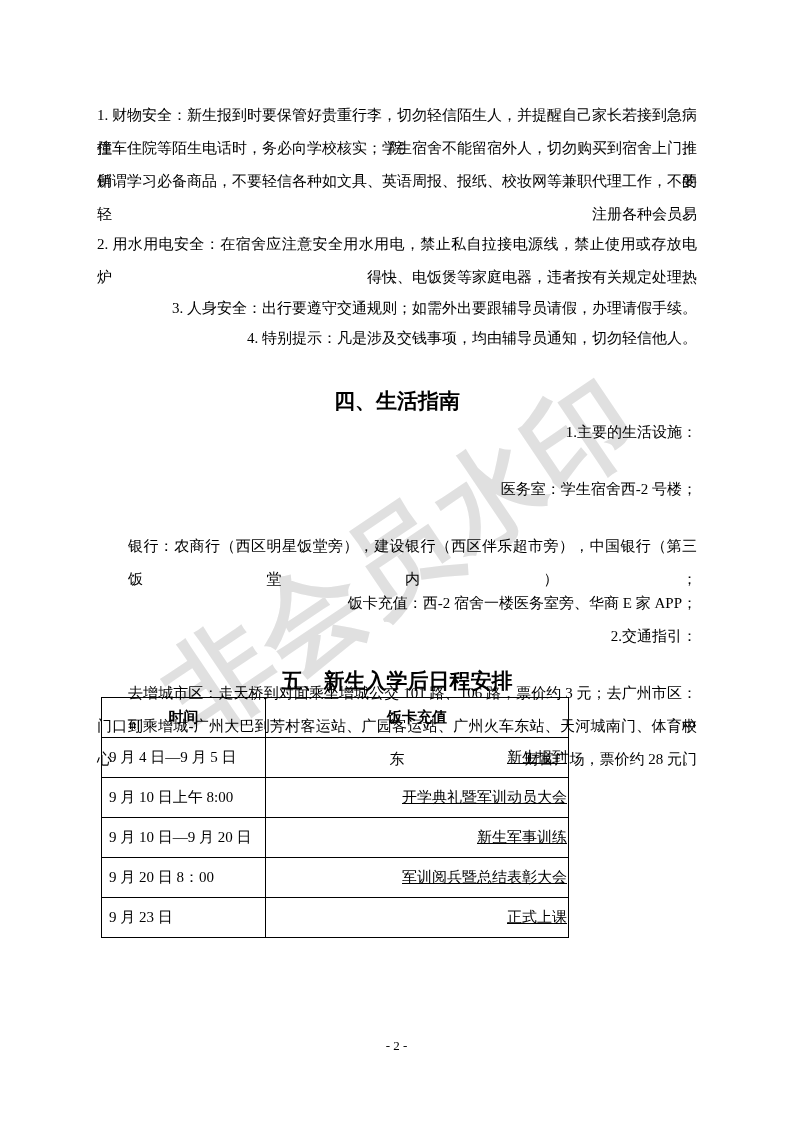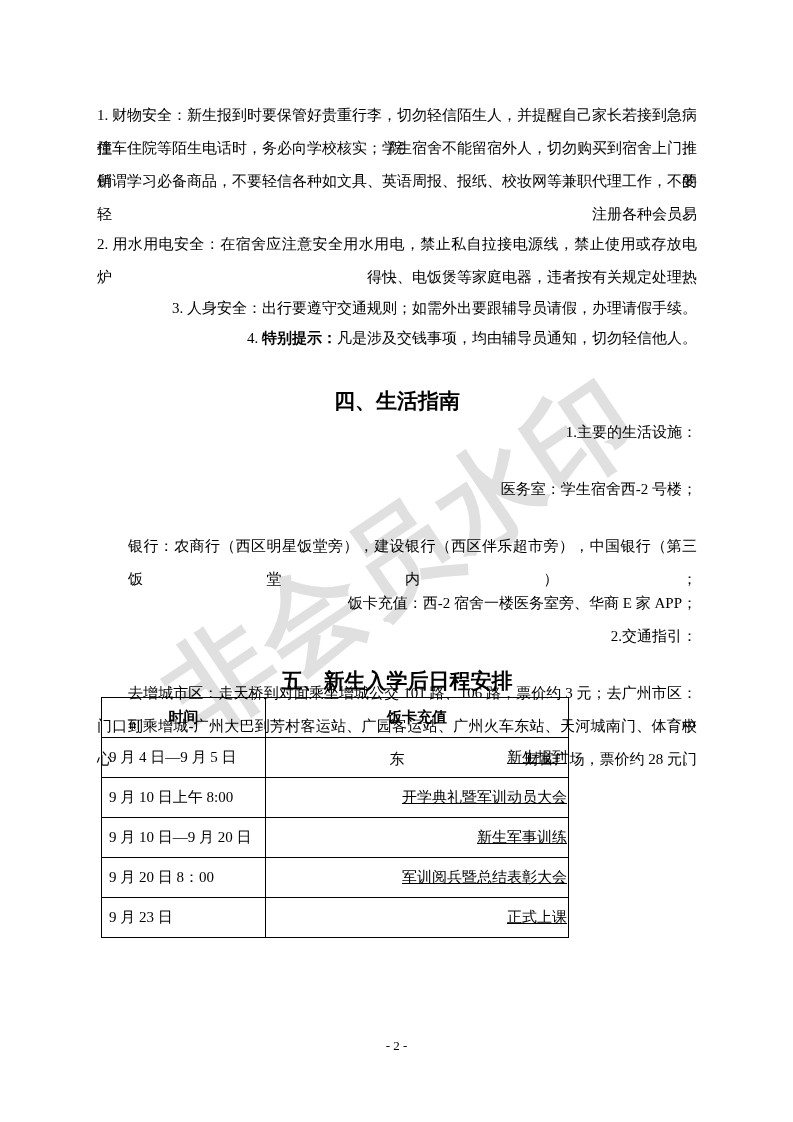--- a/index.html
+++ b/index.html
@@ -24,21 +24,21 @@
     white-space:nowrap;
     z-index:0;
     user-select:none;
   }
   .blk{position:absolute;left:97px;width:600px;z-index:1;}
   .line{height:33px;line-height:33px;white-space:nowrap;overflow:visible;text-align:right;}
   .wrapline{height:33px;line-height:33px;}
   .jfull{text-align:justify;text-align-last:justify;white-space:normal;}
   .indent{padding-left:31px;margin-top:24px;}
   .indent.jfull{padding-left:31px;}
-  .bold-inline{font-weight:bold;}
+  .bold-inline{font-weight:normal;}
   .sec-heading{
     position:absolute;left:97px;width:600px;z-index:1;
     text-align:center;
     font-family:"Liberation Sans","DejaVu Sans",sans-serif;
     font-weight:bold;
     font-size:21px;
     line-height:24px;
   }
   table.schedule{
     position:absolute;left:101px;top:697px;z-index:1;

